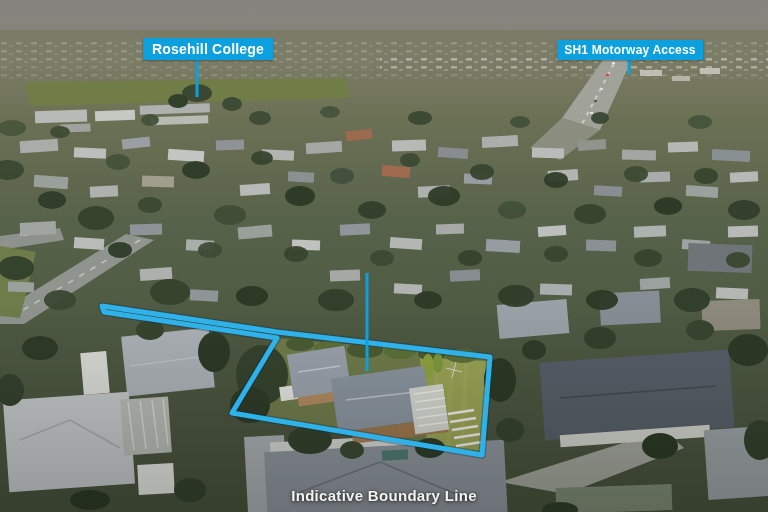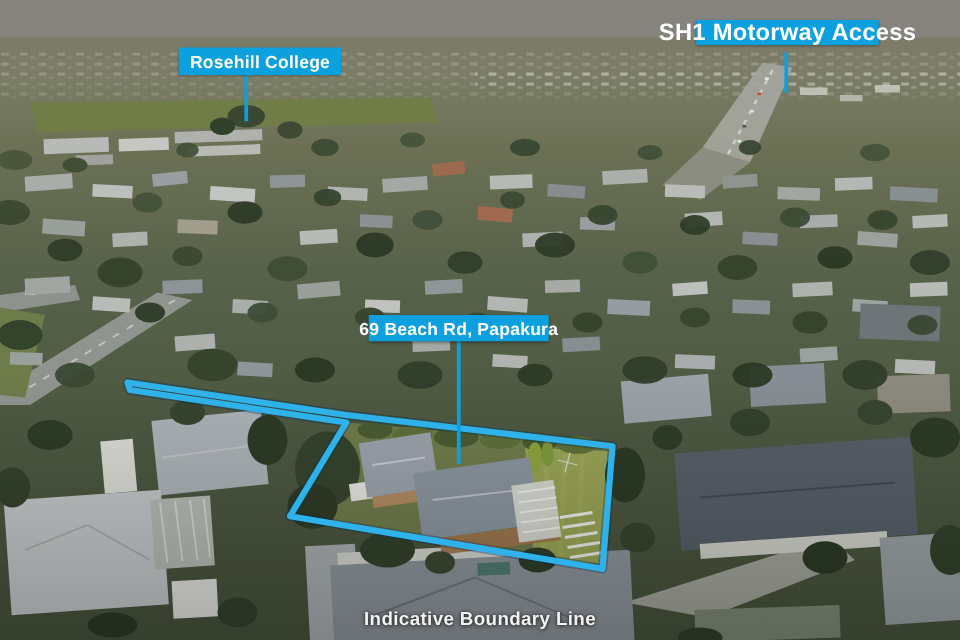--- a/index.html
+++ b/index.html
@@ -13,21 +13,21 @@
   .map-label{
     position:absolute;z-index:3;
     display:flex;align-items:center;justify-content:center;
     background:var(--color-label_bg,#0da0de);
     color:var(--color-label_text,#ffffff);
     font-weight:bold;font-size:14px;line-height:1;white-space:nowrap;
     box-shadow:0 1px 2px rgba(0,0,0,.35);
     letter-spacing:.2px;
   }
   .label-college{left:143px;top:38px;width:130px;height:22px;}
-  .label-sh1{left:557px;top:16px;width:146px;height:20px;font-size:19px;}
+  .label-sh1{left:557px;top:40px;width:146px;height:20px;font-size:12px;}
   .label-address{left:295px;top:252px;width:144px;height:21px;}
   .photo-caption{
     position:absolute;z-index:3;left:0;top:487px;width:768px;
     text-align:center;color:var(--color-caption_text,#f2f2f0);
     font-size:15px;font-weight:bold;letter-spacing:.3px;
     text-shadow:0 1px 4px rgba(0,0,0,.65),0 0 2px rgba(0,0,0,.45);
   }
   .boundary-under{fill:none;stroke:rgba(0,45,75,.32);stroke-width:7.5;stroke-linejoin:round;}
   .boundary{fill:none;stroke:var(--color-boundary_line,#2eb2e9);stroke-width:5;stroke-linejoin:round;}
   .pointer{stroke:var(--color-label_bg,#0da0de);stroke-width:3;}
@@ -312,16 +312,15 @@
   <svg class="overlay" width="768" height="512" viewBox="0 0 768 512" aria-hidden="true">
     <polygon class="boundary-under" points="102,306 277,332 490,357 482,455 232,413 277,338 104,312"></polygon>
     <polygon class="boundary" points="102,306 277,332 490,357 482,455 232,413 277,338 104,312"></polygon>
     <line class="pointer" x1="197" y1="60" x2="197" y2="97"></line>
     <line class="pointer" x1="629" y1="42" x2="629" y2="74"></line>
     <line class="pointer" x1="367" y1="273" x2="367" y2="371"></line>
   </svg>
 
   <div class="map-label label-college">Rosehill College</div>
   <div class="map-label label-sh1">SH1 Motorway Access</div>
-  <div class="map-label label-address">69 Beach Rd, Papakura</div>
   <div class="photo-caption">Indicative Boundary Line</div>
 
 </div>
 
 </body></html>

